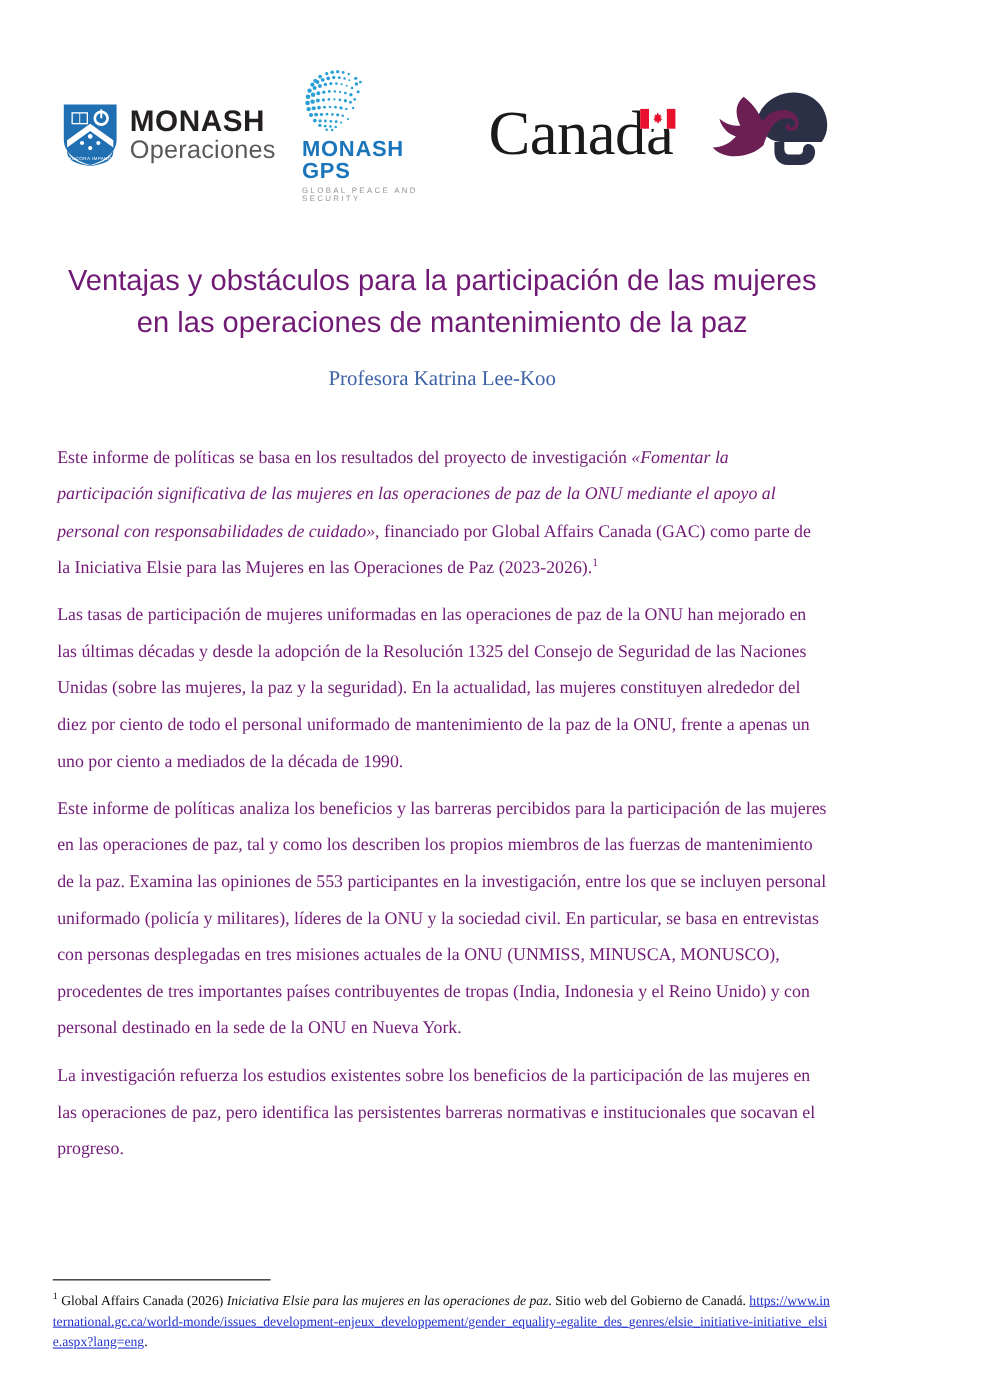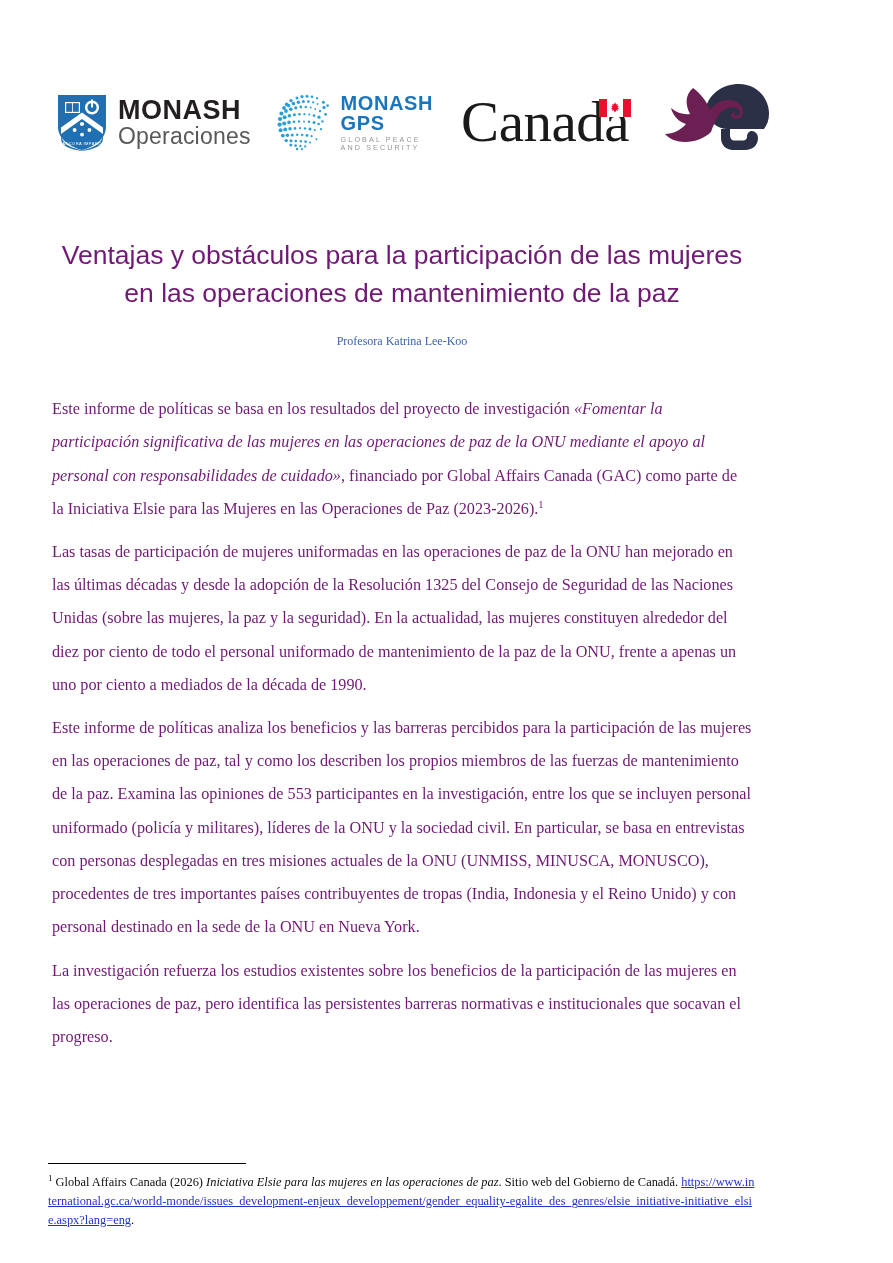--- a/index.html
+++ b/index.html
@@ -65,23 +65,24 @@
     font-weight: 400;
     letter-spacing: 0.2px;
     color: #58595b;
     display: block;
     margin-top: 1px;
   }
 
   
   .gps-lockup {
     display: flex;
-    align-items: center;
+    align-items: flex-start;
     gap: 4px;
     margin-left: 6px;
+    flex-direction: column;
   }
   .gps-globe {
     width: 62px;
     height: 62px;
     position: relative;
   }
   .gps-text { line-height: 1; }
   .gps-text .g-main {
     display: block;
     font-family: "Liberation Sans", sans-serif;
@@ -156,21 +157,21 @@
     font-family: "Liberation Sans", sans-serif;
     font-size: 25px;
     font-style: italic;
     font-weight: 400;
     color: #2e5395;
     text-align: center;
     margin-top: 32px;
   }
   .doc-author {
     font-family: "Liberation Serif", serif;
-    font-size: 12px;
+    font-size: 19px;
     color: #3d62a5;
     text-align: center;
     margin-top: 22px;
   }
 
   
   .body-copy {
     margin-top: 44px;
     padding: 0 4px 0 4px;
   }

